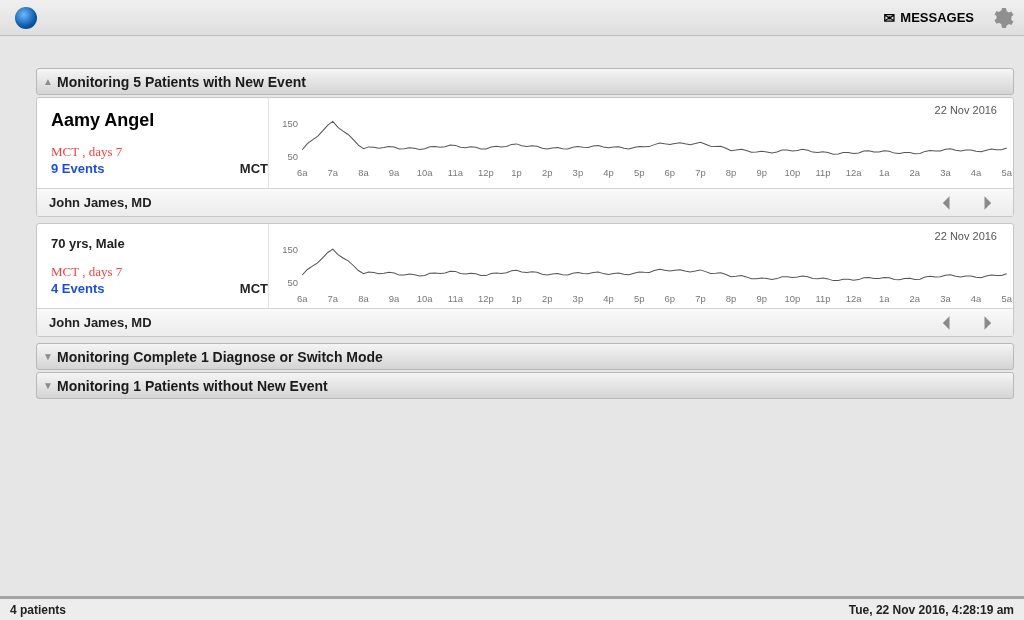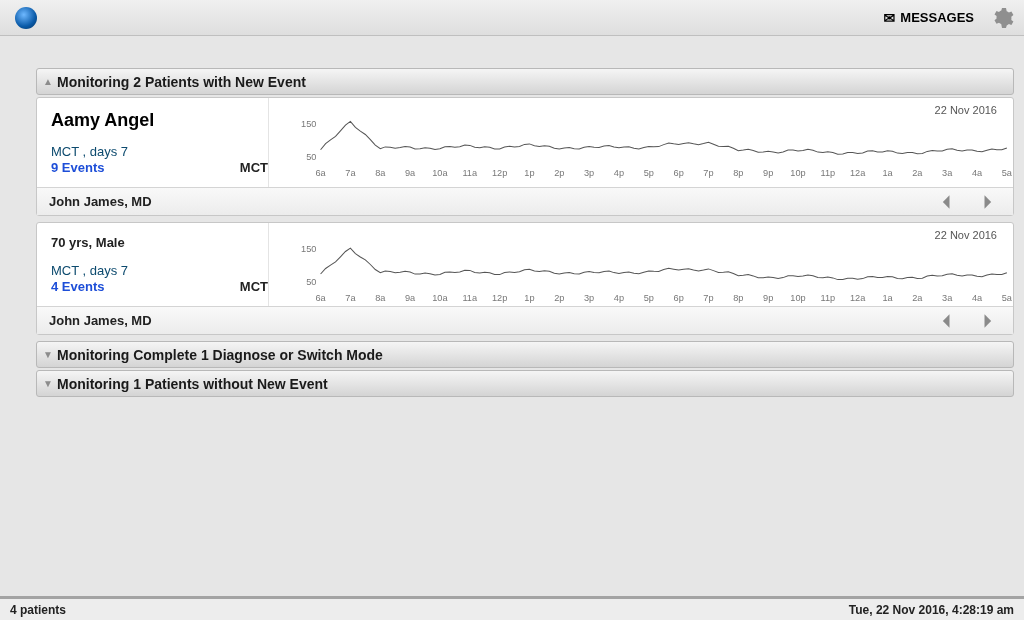--- a/index.html
+++ b/index.html
@@ -17,25 +17,25 @@
 
 .content { padding:32px 10px 0 36px; }
 
 
 .section-header { height:27px; background:linear-gradient(#f5f5f5,#d4d4d4); border:1px solid #b8b8b8; border-radius:3px; display:flex; align-items:center; padding:0 6px; margin-bottom:2px; cursor:pointer; }
 .section-label { font-weight:bold; font-size:14px; color:#1a1a1a; margin-left:4px; }
 .tri { font-size:10px; color:#8c8c8c; width:10px; display:inline-block; }
 
 
 .card { background:#fff; border:1px solid #c7c7c7; border-radius:3px; margin-bottom:6px; }
-.card-main { display:flex;gap:19px; }
+.card-main { display:flex; }
 .card-left { width:232px; padding:12px 14px; border-right:1px solid #e4e4e4; position:relative; }
 .pt-name { font-size:18px; font-weight:bold; margin-bottom:6px; }
 .pt-demo { font-size:13px; font-weight:bold; color:#222; }
-.pt-sub { font-size:13px; color:#0c4a6e; margin-top:13px; }
+.pt-sub { font-size:13px; color:#ef4444; margin-top:13px;font-family:Liberation Serif, serif; }
 .pt-events { font-size:13px; font-weight:bold; color:#1d4ed8; margin-top:1px; }
 .pt-mode { position:absolute; right:0; bottom:12px; font-size:13px; font-weight:bold; color:#222; }
 .card-right { flex:1; position:relative; padding:4px 0 2px 8px; }
 .chart-date { position:absolute; right:16px; top:6px; font-size:11px; color:#555; }
 
 
 .chart { width:100%; height:76px; display:block; }
 .yaxis text, .xaxis text { font-size:9px; fill:#777; font-family:Arial; }
 .trace { fill:none; stroke:#555; stroke-width:1; }
 .chart-bg { fill:#fff; }
@@ -65,21 +65,21 @@
     <svg viewBox="0 0 24 24">
         <path d="M12 8a4 4 0 1 0 0 8 4 4 0 0 0 0-8zm9.4 4a7.6 7.6 0 0 0-.1-1.3l2.1-1.6-2-3.5-2.5 1a7.4 7.4 0 0 0-2.2-1.3L16 2h-4l-.7 2.6A7.4 7.4 0 0 0 9 5.9l-2.5-1-2 3.5 2.1 1.6a7.6 7.6 0 0 0 0 2.6l-2.1 1.6 2 3.5 2.5-1a7.4 7.4 0 0 0 2.2 1.3L12 22h4l.7-2.6a7.4 7.4 0 0 0 2.2-1.3l2.5 1 2-3.5-2.1-1.6c.1-.4.1-.9.1-1.3z"></path>
       </svg>
   </div>
 </div>
 
 <div class="content">
 
   <div class="section-header">
     <span class="tri">▲</span>
-    <span class="section-label">Monitoring 2 Patients with New Event</span>
+    <span class="section-label">Monitoring 5 Patients with New Event</span>
   </div>
 
   <div class="card">
     <div class="card-main">
       <div class="card-left">
         <div class="pt-name">Aamy Angel</div>
         <div class="pt-sub">MCT , days 7</div>
         <div class="pt-events">9 Events</div>
         <div class="pt-mode">MCT</div>
       </div>

